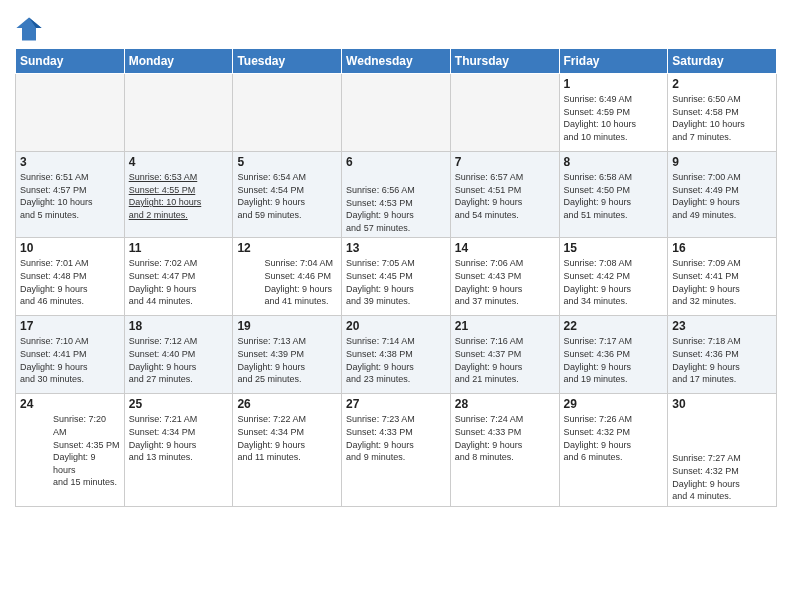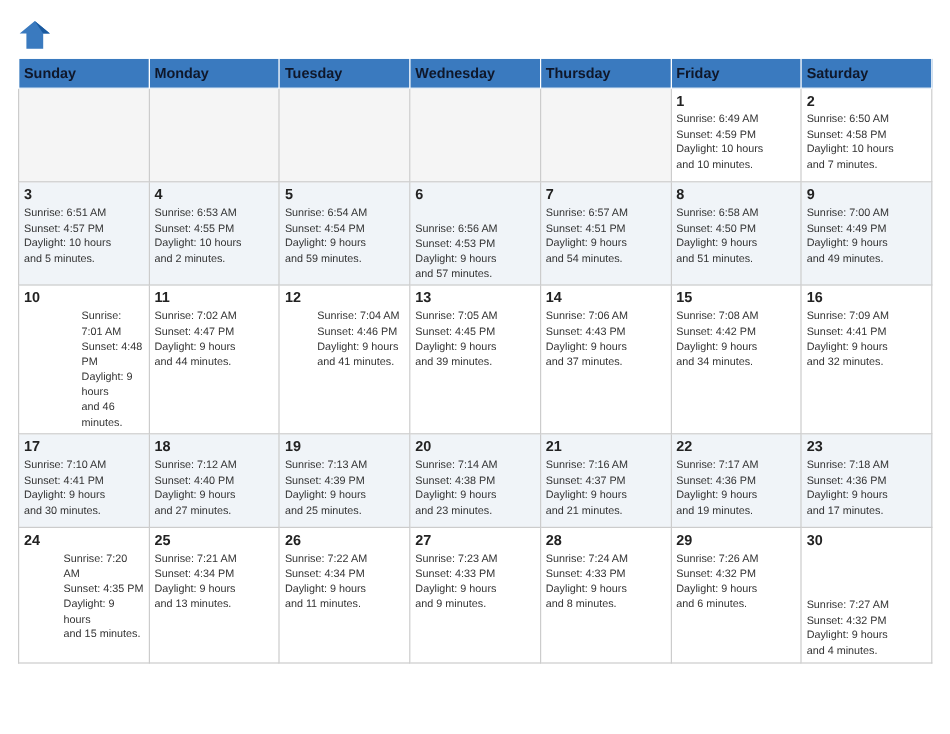--- a/index.html
+++ b/index.html
@@ -51,21 +51,21 @@
     .subtitle {
       font-size: 14px;
       color: #444;
     }
     .calendar {
       width: 100%;
       border-collapse: collapse;
     }
     .calendar th {
       background: #3a7abf;
-      color: #0f172a;
+      color: #ffffff;
       font-size: 12px;
       font-weight: bold;
       padding: 5px 4px;
       text-align: left;
       border: 1px solid #fff;
     }
     .calendar td {
       vertical-align: top;
       border: 1px solid #ccc;
       padding: 3px 4px;
@@ -156,21 +156,21 @@
         <tr class="row-shade">
           <td>
             <span class="day-num">3</span>
             <div class="day-info" style="white-space: pre-line;">Sunrise: 6:51 AM
 Sunset: 4:57 PM
 Daylight: 10 hours
 and 5 minutes.</div>
           </td>
           <td>
             <span class="day-num">4</span>
-            <div class="day-info" style="white-space: pre-line;">Sunrise: 6:53 AM
+            <div class="day-info" style="white-space: pre-line; text-decoration: underline;">Sunrise: 6:53 AM
 Sunset: 4:55 PM
 Daylight: 10 hours
 and 2 minutes.</div>
           </td>
           <td>
             <span class="day-num">5</span>
             <div class="day-info" style="white-space: pre-line;">Sunrise: 6:54 AM
 Sunset: 4:54 PM
 Daylight: 9 hours
 and 59 minutes.</div>
@@ -200,21 +200,21 @@
             <span class="day-num">9</span>
             <div class="day-info" style="white-space: pre-line;">Sunrise: 7:00 AM
 Sunset: 4:49 PM
 Daylight: 9 hours
 and 49 minutes.</div>
           </td>
         </tr>
         <tr>
           <td>
             <span class="day-num">10</span>
-            <div class="day-info" style="white-space: pre-line; margin-left: 48px;">Sunrise: 7:01 AM
+            <div class="day-info" style="white-space: pre-line;">Sunrise: 7:01 AM
 Sunset: 4:48 PM
 Daylight: 9 hours
 and 46 minutes.</div>
           </td>
           <td>
             <span class="day-num">11</span>
             <div class="day-info" style="white-space: pre-line;">Sunrise: 7:02 AM
 Sunset: 4:47 PM
 Daylight: 9 hours
 and 44 minutes.</div>

